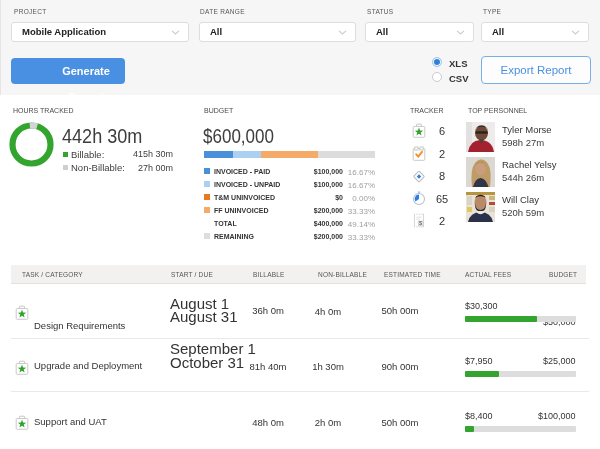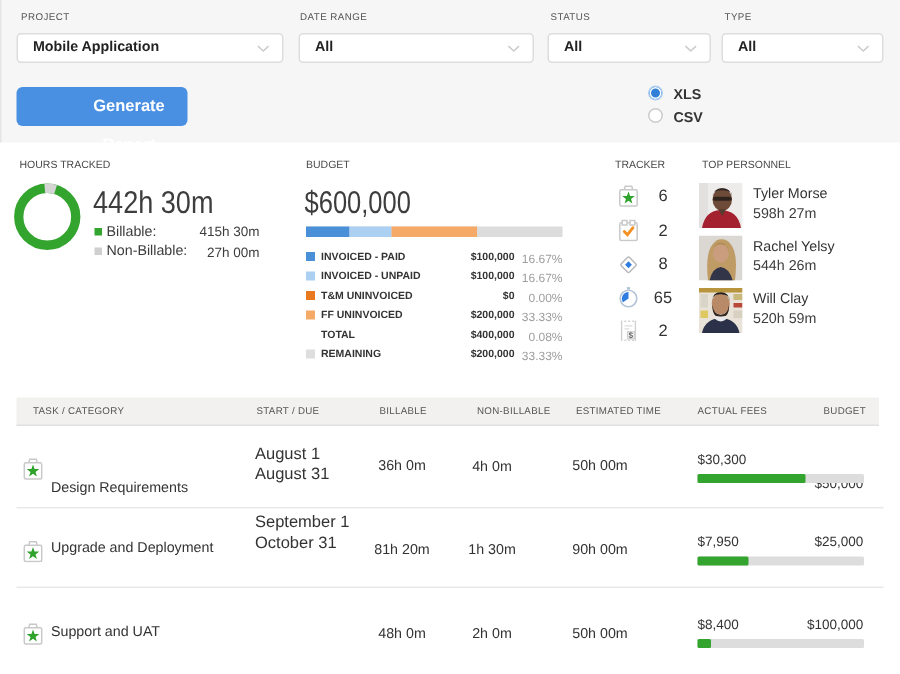--- a/index.html
+++ b/index.html
@@ -45,21 +45,21 @@
 .avatar { position:absolute; left:466px; width:29px; height:30px; }
 .pname { position:absolute; left:502px; font-size:9.5px; color:#333; }
 .phours { position:absolute; left:502px; font-size:9.5px; color:#3d3d3d; }
 
 
 #thead { position:absolute; left:11px; top:265px; width:575px; height:19px; background:#f2f1f0; border-bottom:1px solid #e2e1e0; }
 .th { position:absolute; top:271px; font-size:6.5px; color:#555; letter-spacing:0.2px; }
 .sep { position:absolute; left:11px; width:578px; height:1px; background:#e9e9e9; }
 .ticon2 { position:absolute; left:15px; width:14px; height:15px; }
 .tname { position:absolute; left:34px; font-size:9.5px; color:#333; }
-.tdate { position:absolute; left:170px; font-size:11px; color:#333; line-height:13.6px; }
+.tdate { position:absolute; left:170px; font-size:15px; color:#333; line-height:13.6px; }
 .tval { position:absolute; font-size:9.5px; color:#333; width:60px; text-align:center; }
 .tfee { position:absolute; left:465px; font-size:9px; color:#333; }
 .tbud { position:absolute; right:24.5px; font-size:9px; color:#333; }
 .pbar { position:absolute; left:465px; width:110.5px; height:5.5px; background:#ddd; border-radius:1px; }
 .pbar div { height:5.5px; background:#33a42d; border-radius:1px; }
 </style>
 </head>
 <body>
 <div id="page">
 
@@ -96,20 +96,21 @@
           <path d="M1 2.8 L4.5 6 L8 2.8" stroke="#ccc" stroke-width="1.1" fill="none"></path>
         </svg>
       </span>
   </div>
 
   <div class="btn-gen">Generate Report</div>
   <div class="radio sel-on" style="left:432px; top:57px;"></div>
   <div class="rlabel" style="left:449px; top:58px;">XLS</div>
   <div class="radio" style="left:432px; top:72px;"></div>
   <div class="rlabel" style="left:449px; top:73px;">CSV</div>
+  <div class="btn-exp">Export Report</div>
 
   <div class="seclabel" style="left:13px;">HOURS TRACKED</div>
   <div class="seclabel" style="left:204px;">BUDGET</div>
   <div class="seclabel" style="left:410px;">TRACKER</div>
   <div class="seclabel" style="left:468px;">TOP PERSONNEL</div>
 
   <svg class="abs" style="left:9px; top:122px;" width="45" height="45" viewBox="0 0 45 45">
     <circle cx="22.5" cy="22.5" r="19" fill="none" stroke="#33a42d" stroke-width="6.2"></circle>
     <circle cx="22.5" cy="22.5" r="19" fill="none" stroke="#d4d4d4" stroke-width="6.2" stroke-dasharray="7.3 112.1" transform="rotate(-95 22.5 22.5)"></circle>
   </svg>
@@ -143,21 +144,21 @@
   <div class="brow-amt" style="top:194px;">$0</div>
   <div class="brow-pct" style="top:193.5px;">0.00%</div>
 
   <div class="brow-sq" style="top:207px; background:#f5aa68;"></div>
   <div class="brow-lab" style="top:207px;">FF UNINVOICED</div>
   <div class="brow-amt" style="top:207px;">$200,000</div>
   <div class="brow-pct" style="top:206.5px;">33.33%</div>
 
   <div class="brow-lab" style="top:220px;">TOTAL</div>
   <div class="brow-amt" style="top:220px;">$400,000</div>
-  <div class="brow-pct" style="top:219.5px;">0.08%</div>
+  <div class="brow-pct" style="top:219.5px;">49.14%</div>
 
   <div class="brow-sq" style="top:233px; background:#dedede;"></div>
   <div class="brow-lab" style="top:233px;">REMAINING</div>
   <div class="brow-amt" style="top:233px;">$200,000</div>
   <div class="brow-pct" style="top:232.5px;">33.33%</div>
 
   <svg class="ticon" style="top:123px;" viewBox="0 0 14 15">
     <path d="M4.2 3.5 L4.8 1.2 H9.2 L9.8 3.5" fill="none" stroke="#c9c9c9" stroke-width="1"></path>
     <rect x="1.2" y="3.5" width="11.6" height="10.8" rx="1" fill="#fff" stroke="#c9c9c9" stroke-width="1"></rect>
     <path d="M7 4.6 L8.06 7.6 L11.2 7.68 L8.7 9.6 L9.6 12.6 L7 10.8 L4.4 12.6 L5.3 9.6 L2.8 7.68 L5.94 7.6 Z" fill="#2fa32c"></path>
@@ -261,21 +262,21 @@
     </div>
   <div class="sep" style="top:338px;"></div>
 
   <svg class="ticon2" style="top:359.5px;" viewBox="0 0 14 15">
     <path d="M4.2 3.5 L4.8 1.2 H9.2 L9.8 3.5" fill="none" stroke="#c9c9c9" stroke-width="1"></path>
     <rect x="1.2" y="3.5" width="11.6" height="10.8" rx="1" fill="#fff" stroke="#c9c9c9" stroke-width="1"></rect>
     <path d="M7 4.6 L8.06 7.6 L11.2 7.68 L8.7 9.6 L9.6 12.6 L7 10.8 L4.4 12.6 L5.3 9.6 L2.8 7.68 L5.94 7.6 Z" fill="#2fa32c"></path>
   </svg>
   <div class="tname" style="top:359.5px;">Upgrade and Deployment</div>
   <div class="tdate" style="top:342px;">September 1<br>October 31</div>
-  <div class="tval" style="left:238px; top:360.5px;">81h 20m</div>
+  <div class="tval" style="left:238px; top:360.5px;">81h 40m</div>
   <div class="tval" style="left:298px; top:360.5px;">1h 30m</div>
   <div class="tval" style="left:370px; top:360.5px;">90h 00m</div>
   <div class="tfee" style="top:355.5px;">$7,950</div>
   <div class="tbud" style="top:355.5px;">$25,000</div>
   <div class="pbar" style="top:371px;">
       <div style="width:34px;"></div>
     </div>
   <div class="sep" style="top:391px;"></div>
 
   <svg class="ticon2" style="top:415px;" viewBox="0 0 14 15">

